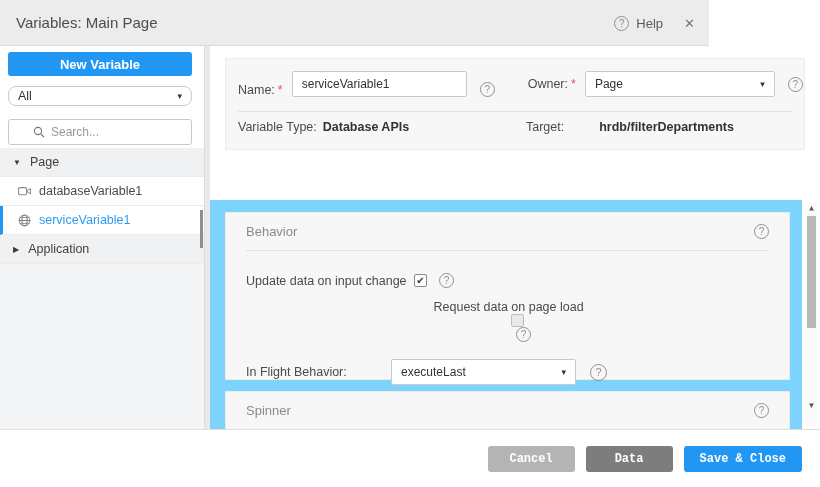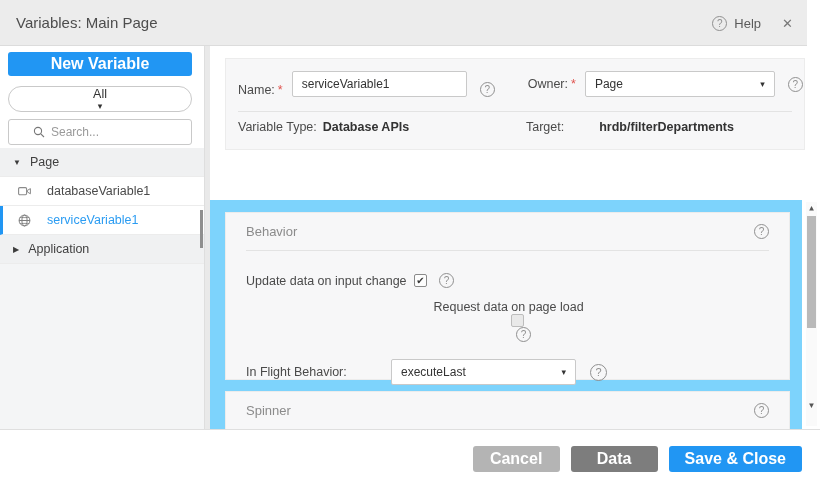--- a/index.html
+++ b/index.html
@@ -1,42 +1,42 @@
 <!DOCTYPE html>
 <html><head>
 <meta charset="utf-8">
 <style>
   * { box-sizing: border-box; margin: 0; padding: 0; }
   html,body { width:820px; height:487px; }
   body { font-family:"Liberation Sans","DejaVu Sans",sans-serif; background:#fff; }
   .window { position:relative; width:820px; height:487px; background:#fff; overflow:hidden; color:#4a4a4a; }
 
   
-  .header { position:absolute; top:0; left:0; width:807px; height:46px; background:#ececec; border-bottom:1px solid #dcdcdc; display:flex; align-items:center; }
+  .header { position:absolute; top:0; left:0; width:709px; height:46px; background:#ececec; border-bottom:1px solid #dcdcdc; display:flex; align-items:center; }
   .title { margin-left:16px; font-size:15px; color:#4d4d4d; }
   .header-right { position:absolute; right:14px; top:0; height:46px; display:flex; align-items:center; gap:7px; }
   .qicon { width:15px; height:15px; min-width:15px; border:1px solid #909090; border-radius:50%; color:#909090; font-size:10px; line-height:13px; text-align:center; display:inline-block; background:transparent; }
   .help-label { font-size:13px; color:#5a5a5a; cursor:pointer; }
   .close-x { font-size:13px; color:#777; margin-left:14px; cursor:pointer; }
 
   
   .sidebar { position:absolute; top:46px; left:0; width:204px; height:383px; background:#fff; }
   .sidebar-strip { position:absolute; top:46px; left:204px; width:6px; height:383px; background:#e9e9e9; border-left:1px solid #dedede; }
-  .new-variable-btn { position:absolute; left:8px; top:6px; width:184px; height:24px; background:#2196f3; color:#fff; font-size:16px; font-weight:bold; border:none; border-radius:3px; cursor:pointer; font-family:inherit; }
-  .filter-select { position:absolute; left:8px; top:40px; width:184px; height:26px; border:1px solid #c9c9c9; border-radius:13px; background:#fff; display:flex; align-items:center; justify-content:space-between; padding:0 9px; font-size:12.5px; color:#333; cursor:pointer;flex-direction:column; }
+  .new-variable-btn { position:absolute; left:8px; top:6px; width:184px; height:24px; background:#2196f3; color:#fff; font-size:13px; font-weight:bold; border:none; border-radius:3px; cursor:pointer; font-family:inherit; }
+  .filter-select { position:absolute; left:8px; top:40px; width:184px; height:20px; border:1px solid #c9c9c9; border-radius:8px; background:#fff; display:flex; align-items:center; justify-content:space-between; padding:0 9px; font-size:12.5px; color:#333; cursor:pointer; }
   .caret { font-size:9px; color:#333; }
   .search-box { position:absolute; left:8px; top:73px; width:184px; height:26px; border:1px solid #c9c9c9; border-radius:3px; background:#fff; display:flex; align-items:center; padding:0 24px; gap:6px; }
   .search-box svg { flex:0 0 auto; }
   .search-input { border:none; outline:none; flex:1; font-size:12px; color:#333; background:transparent; font-family:inherit; min-width:0; }
   .search-input::placeholder { color:#9a9a9a; }
 
   .tree { position:absolute; top:102px; left:0; width:204px; }
   .tree-row { height:29px; display:flex; align-items:center; font-size:12.5px; border-bottom:1px solid #ececec; cursor:pointer; }
   .group-row { background:#f0f1f2; padding-left:13px; gap:9px; color:#3f3f3f; }
-  .item-row { background:#fff; padding-left:17px; gap:16px; color:#4a4a4a; }
+  .item-row { background:#fff; padding-left:17px; gap:8px; color:#4a4a4a; }
   .item-row.selected { border-left:3px solid #2196f3; padding-left:14px; color:#2b9cf2; }
   .tri { font-size:8px; color:#3c3c3c; }
   .tree-icon { display:inline-flex; width:14px; justify-content:center; }
   .sidebar-empty { position:absolute; top:218px; left:0; width:204px; height:165px; background:#f4f5f6; }
   .side-scroll-thumb { position:absolute; left:200px; top:164px; width:3px; height:38px; background:#8f8f8f; }
 
   
   .main { position:absolute; left:210px; top:46px; width:610px; height:383px; background:#fff; }
   .form-block { position:absolute; left:15px; top:12px; width:580px; height:92px; background:#f7f7f8; border:1px solid #ececec; }
   .form-row1 { position:absolute; top:10px; left:12px; right:12px; height:28px; display:flex; align-items:flex-end; font-size:12.5px; }
@@ -79,21 +79,21 @@
 
   .vscrollbar { position:absolute; left:596px; top:156px; width:11px; height:224px; background:#fafafa; }
   .sb-arrow { position:absolute; left:0; width:11px; height:12px; font-size:8px; color:#555; text-align:center; line-height:12px; cursor:pointer; }
   .sb-up { top:0; }
   .sb-down { bottom:14px; }
   .sb-thumb { position:absolute; left:1px; top:14px; width:9px; height:112px; background:#b9b9b9; cursor:pointer; }
 
   
   .footer { position:absolute; left:0; top:429px; width:820px; height:58px; background:#fff; border-top:1px solid #dfdfdf; }
   .footer-buttons { position:absolute; right:18px; top:16px; display:flex; gap:11px; }
-  .btn { height:26px; border:none; border-radius:3px; color:#fff; font-size:16px; font-weight:bold; padding:0 16px; min-width:87px; cursor:pointer; font-family:Liberation Sans, sans-serif; }
+  .btn { height:26px; border:none; border-radius:3px; color:#fff; font-size:12px; font-weight:bold; padding:0 16px; min-width:87px; cursor:pointer; font-family:Liberation Mono, monospace; }
   .btn-cancel { background:#b4b4b4; }
   .btn-save { background:#7d7d7d; }
   .btn-save-close { background:#2196f3; }
 </style>
 </head>
 <body>
 
 <div class="window">
 
   <div class="header">

